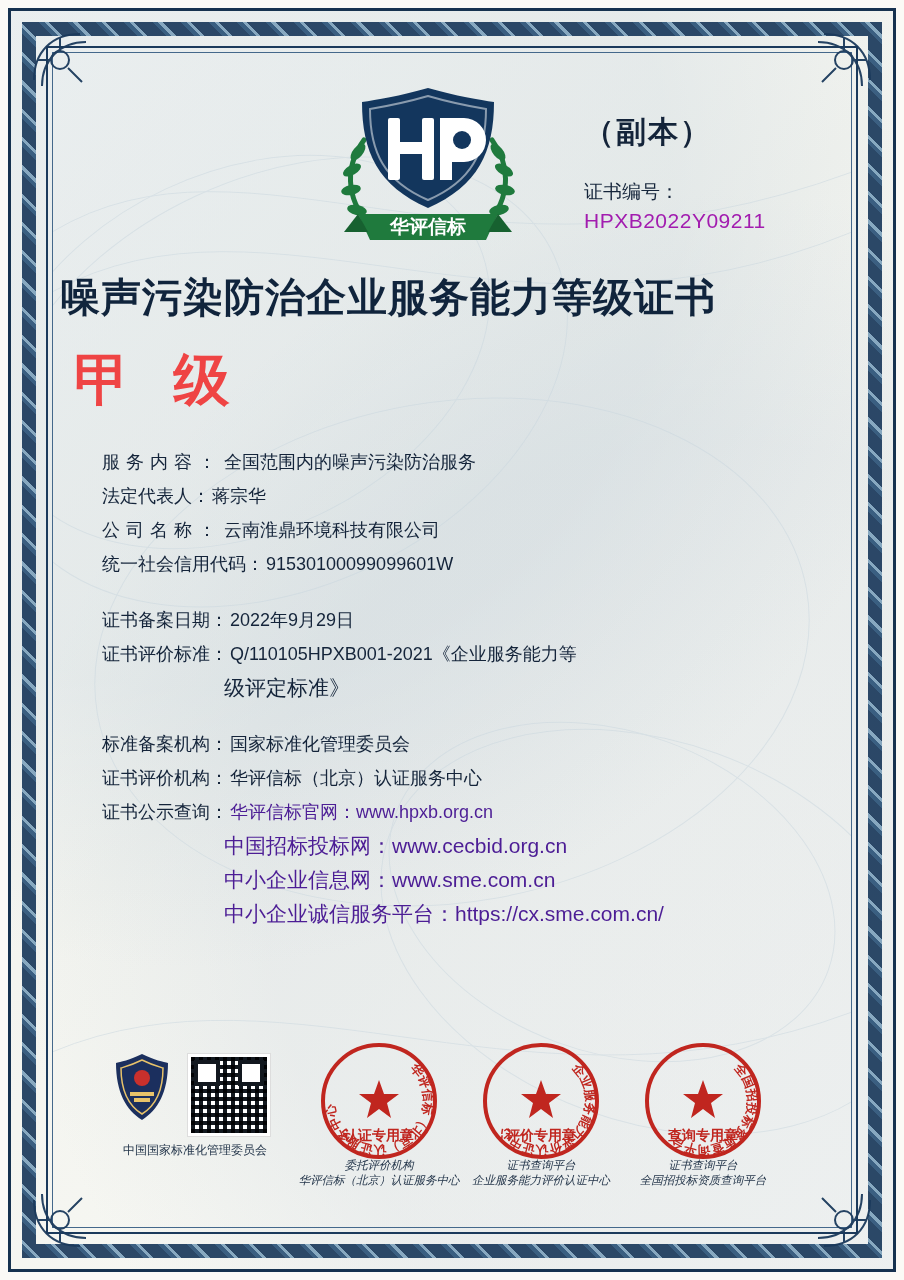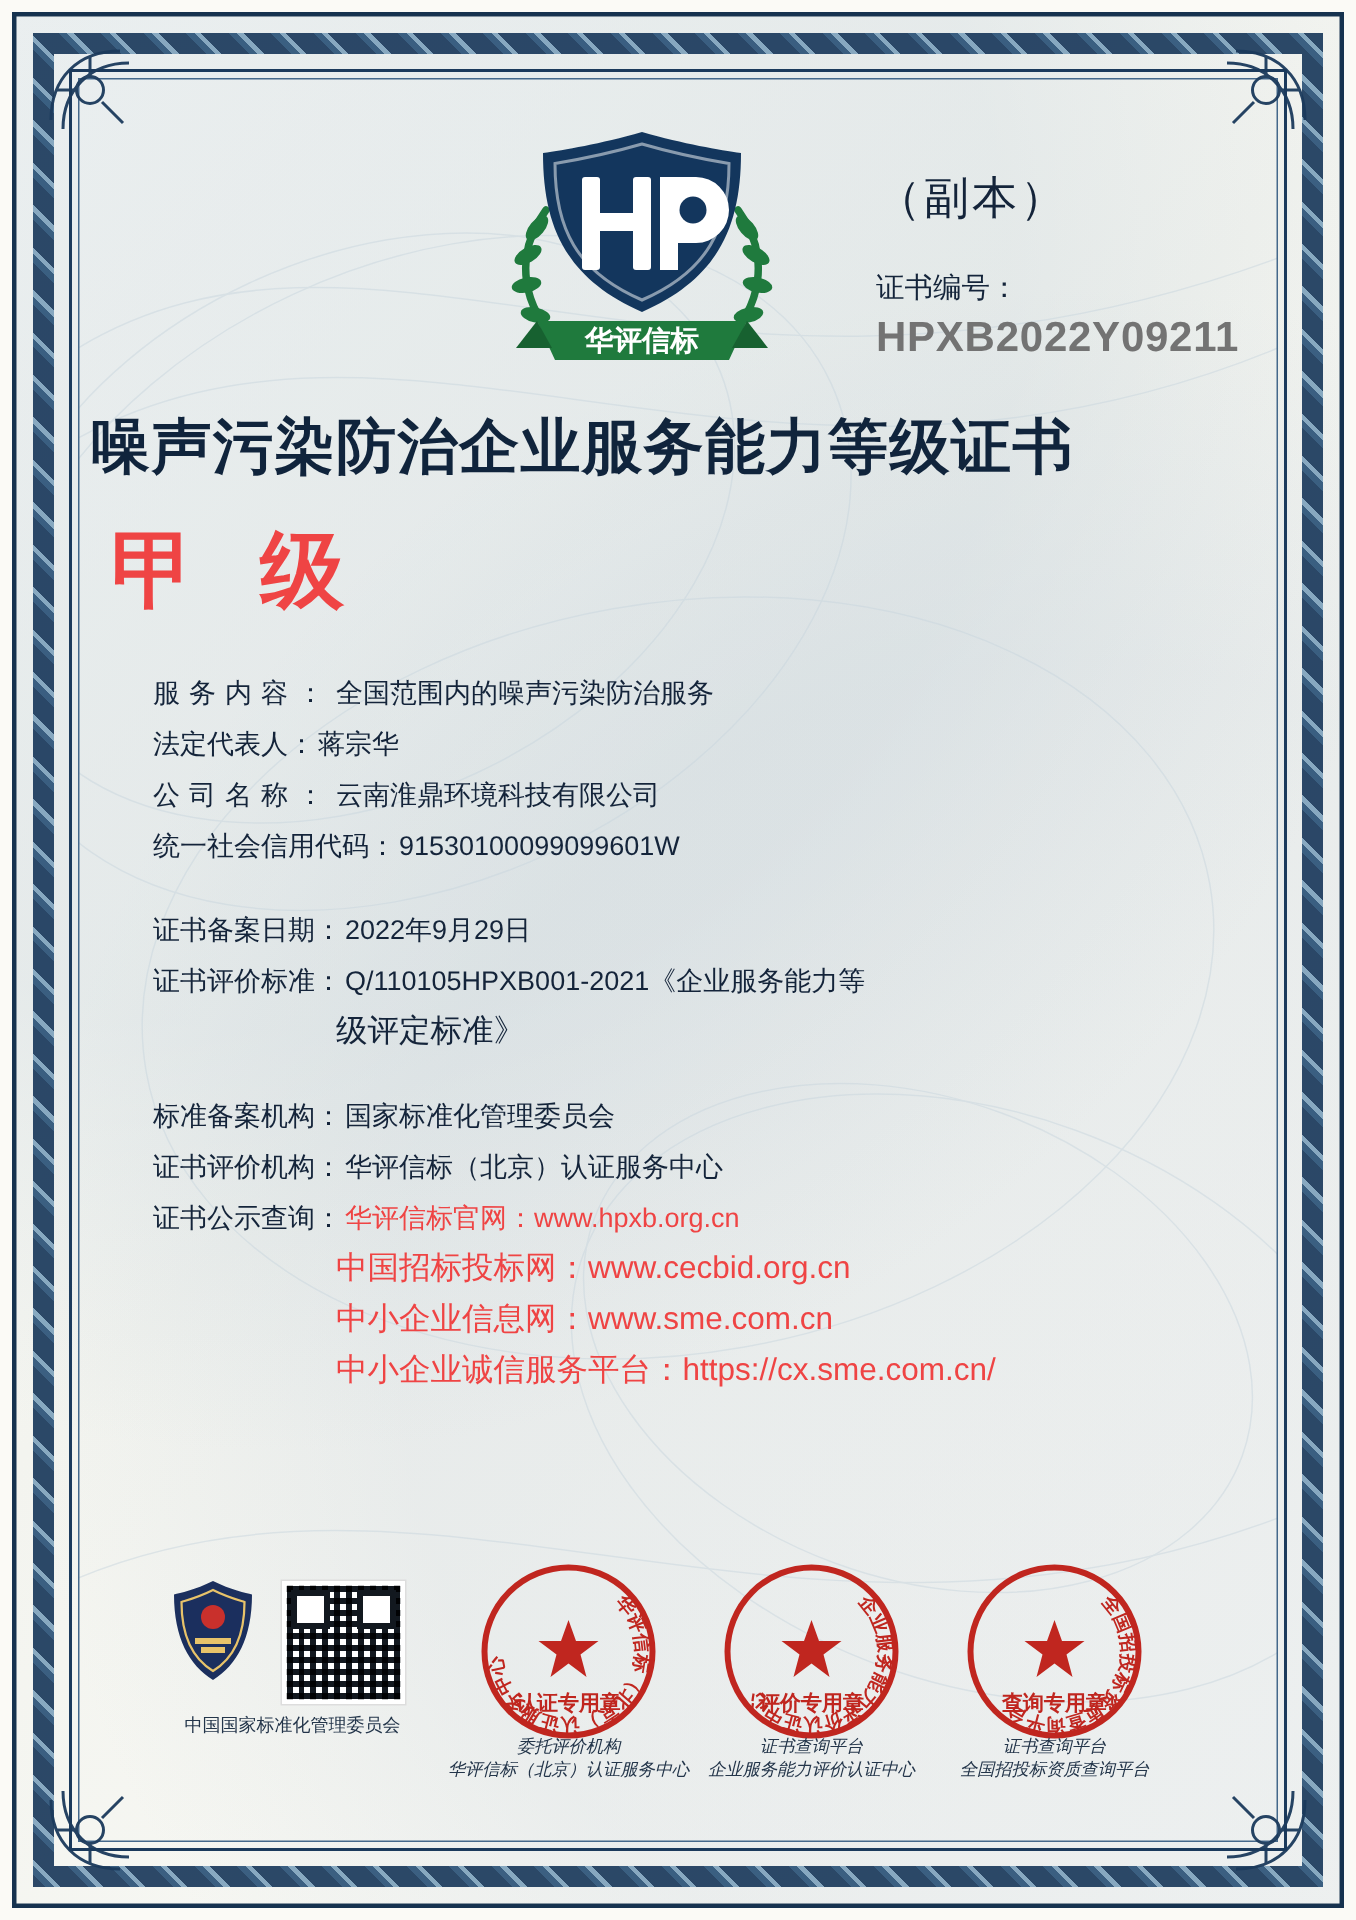--- a/index.html
+++ b/index.html
@@ -85,32 +85,32 @@
   .sidecap {
     position: absolute;
     right: 10px; top: 52px;
     text-align: left;
     width: 250px;
   }
   .copy-label {
     font-size: 30px;
     color: #14243a;
     letter-spacing: 2px;
-    font-weight: 400;
+    font-weight: 700;
     margin-bottom: 26px;
   }
   .cert-no-label {
     font-size: 19px;
     color: #14243a;
     margin-bottom: 4px;
   }
   .cert-no-value {
-    font-size: 28px;
-    font-weight: 700;
-    color: #737373;
+    font-size: 21px;
+    font-weight: 400;
+    color: #a21caf;
     letter-spacing: .5px;
   }
 
   .title {
     text-align: left;
     font-size: 40px;
     font-weight: 700;
     color: #10243c;
     letter-spacing: 1px;
     margin-top: 10px;
@@ -146,21 +146,21 @@
     margin-left: 2px;
   }
   .cont {
     font-size: 21px;
     line-height: 34px;
     padding-left: 122px;
   }
   .gap { height: 22px; }
 
   .link {
-    color: #ef4444;
+    color: #4c1d95;
   }
 
   
   .footer {
     position: absolute;
     left: 0; right: 0; bottom: 24px;
     height: 150px;
   }
   .seals {
     position: relative;

